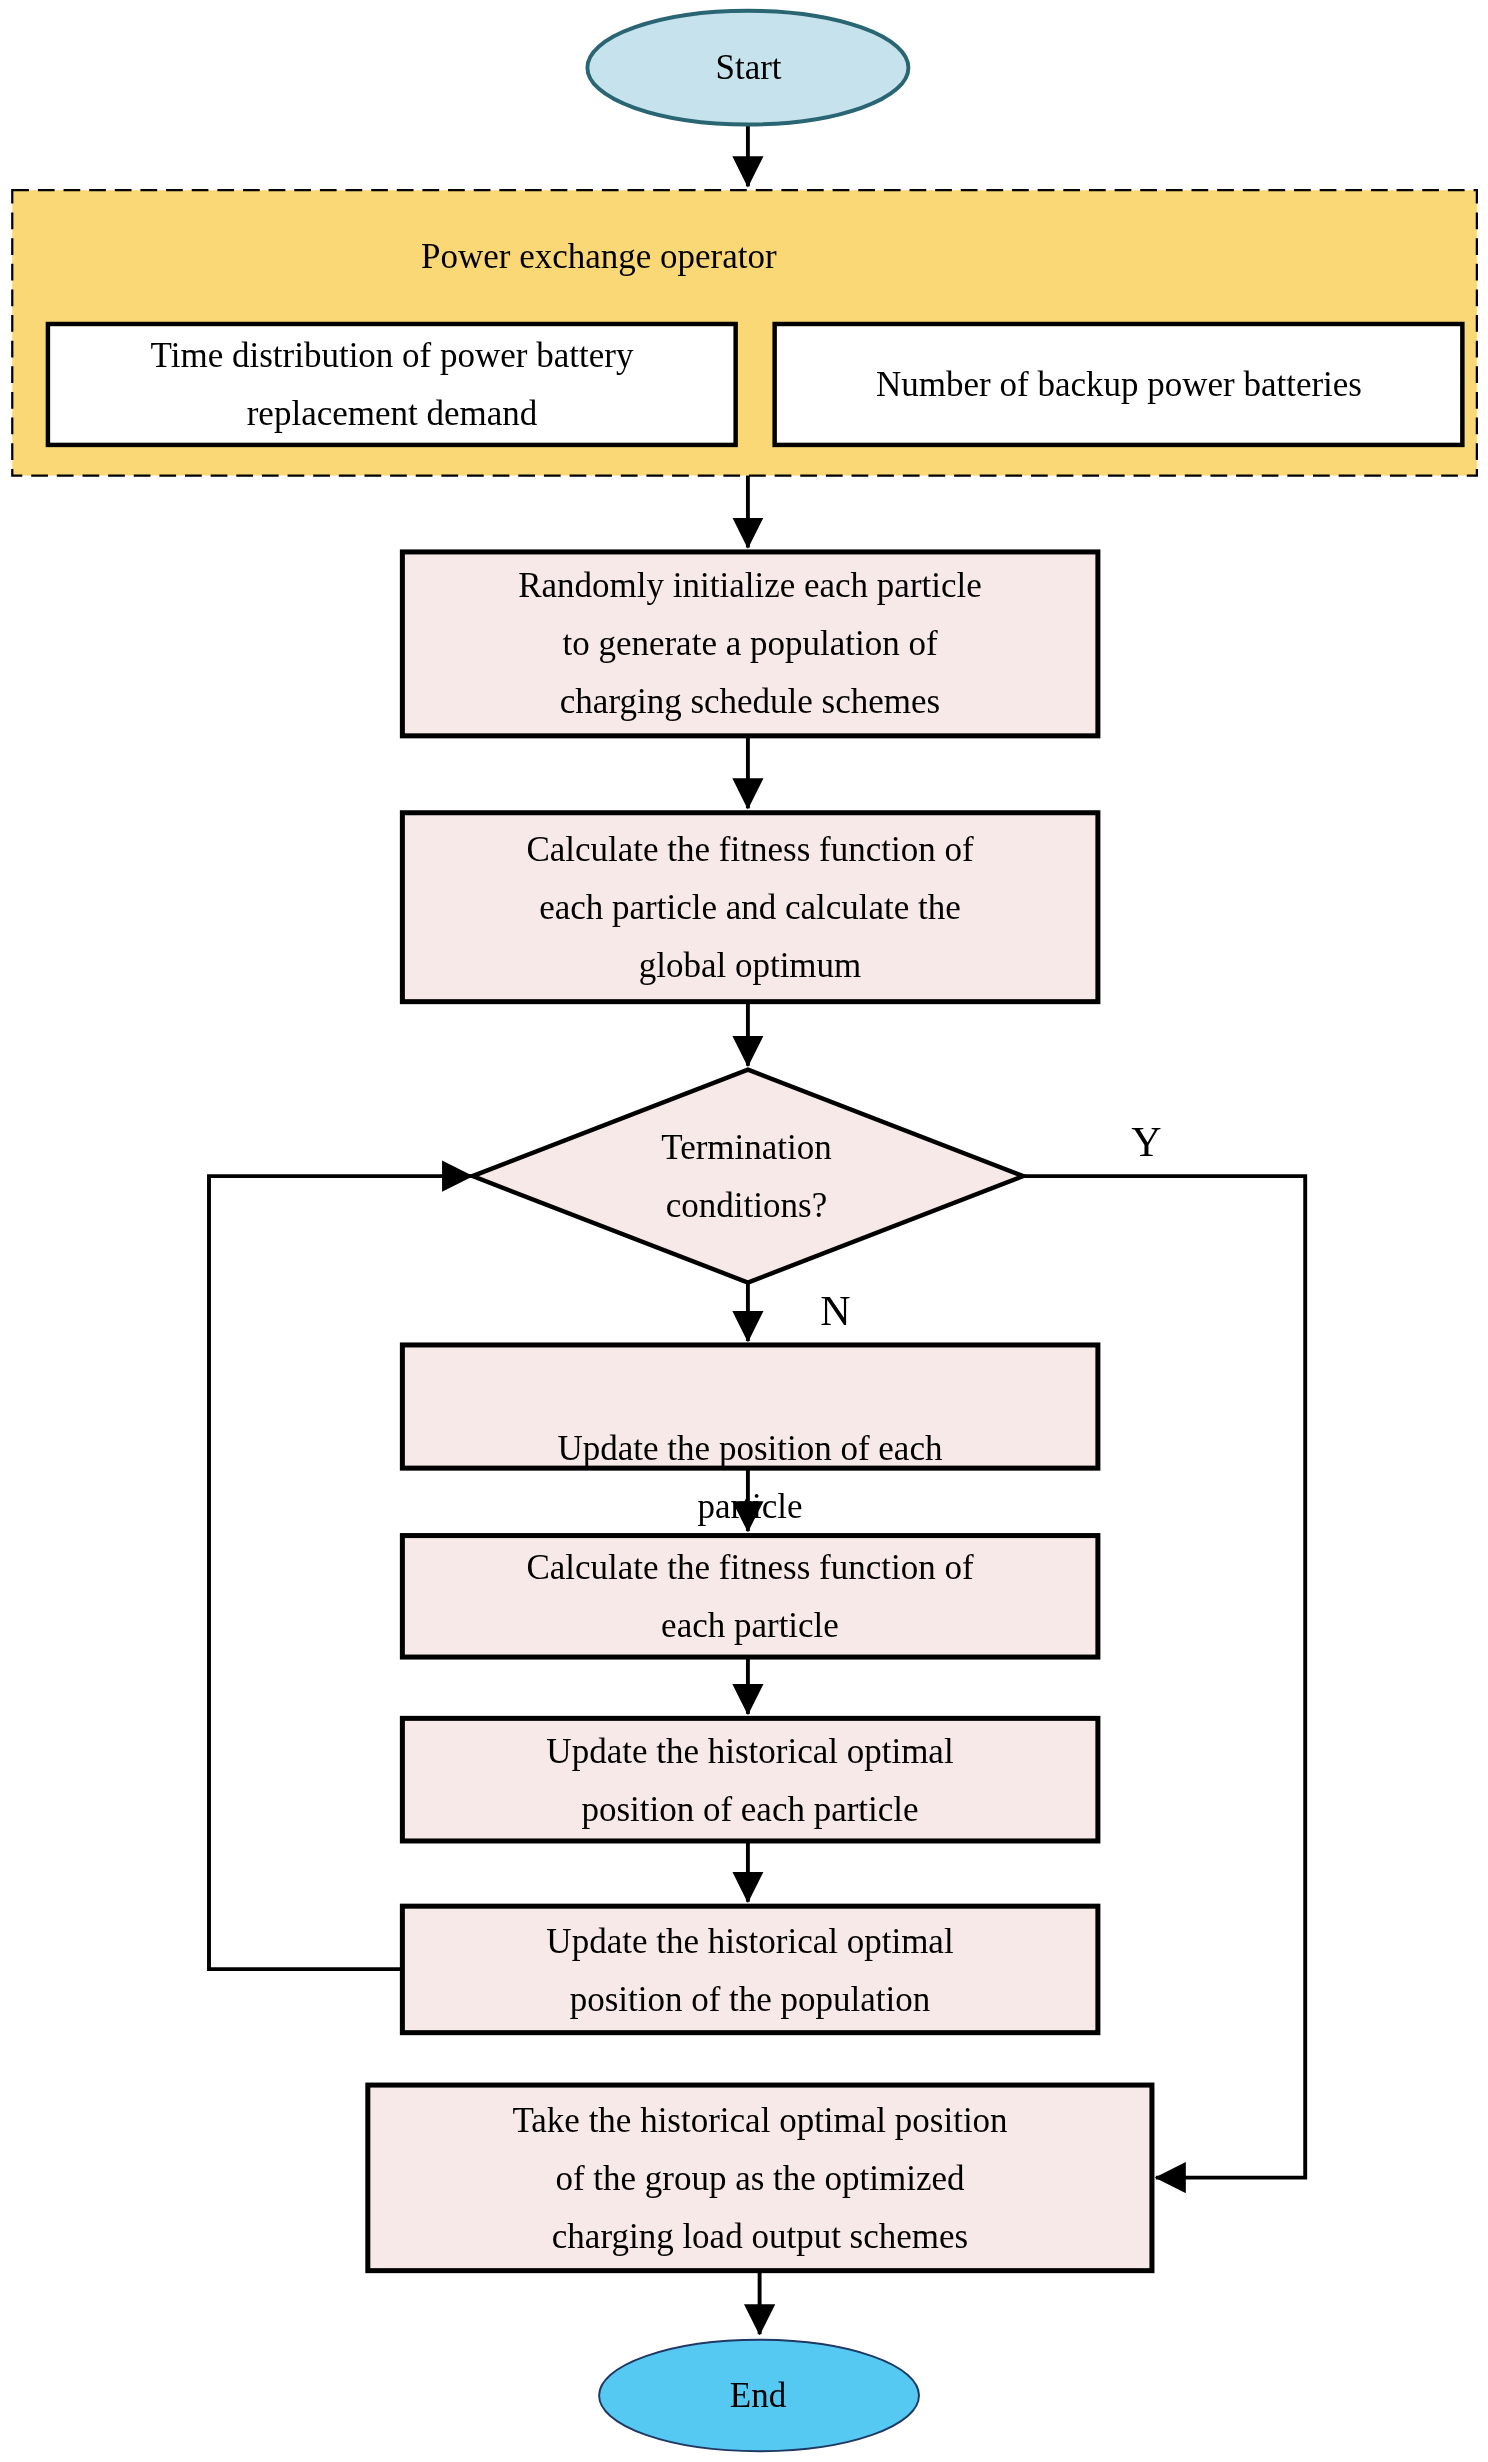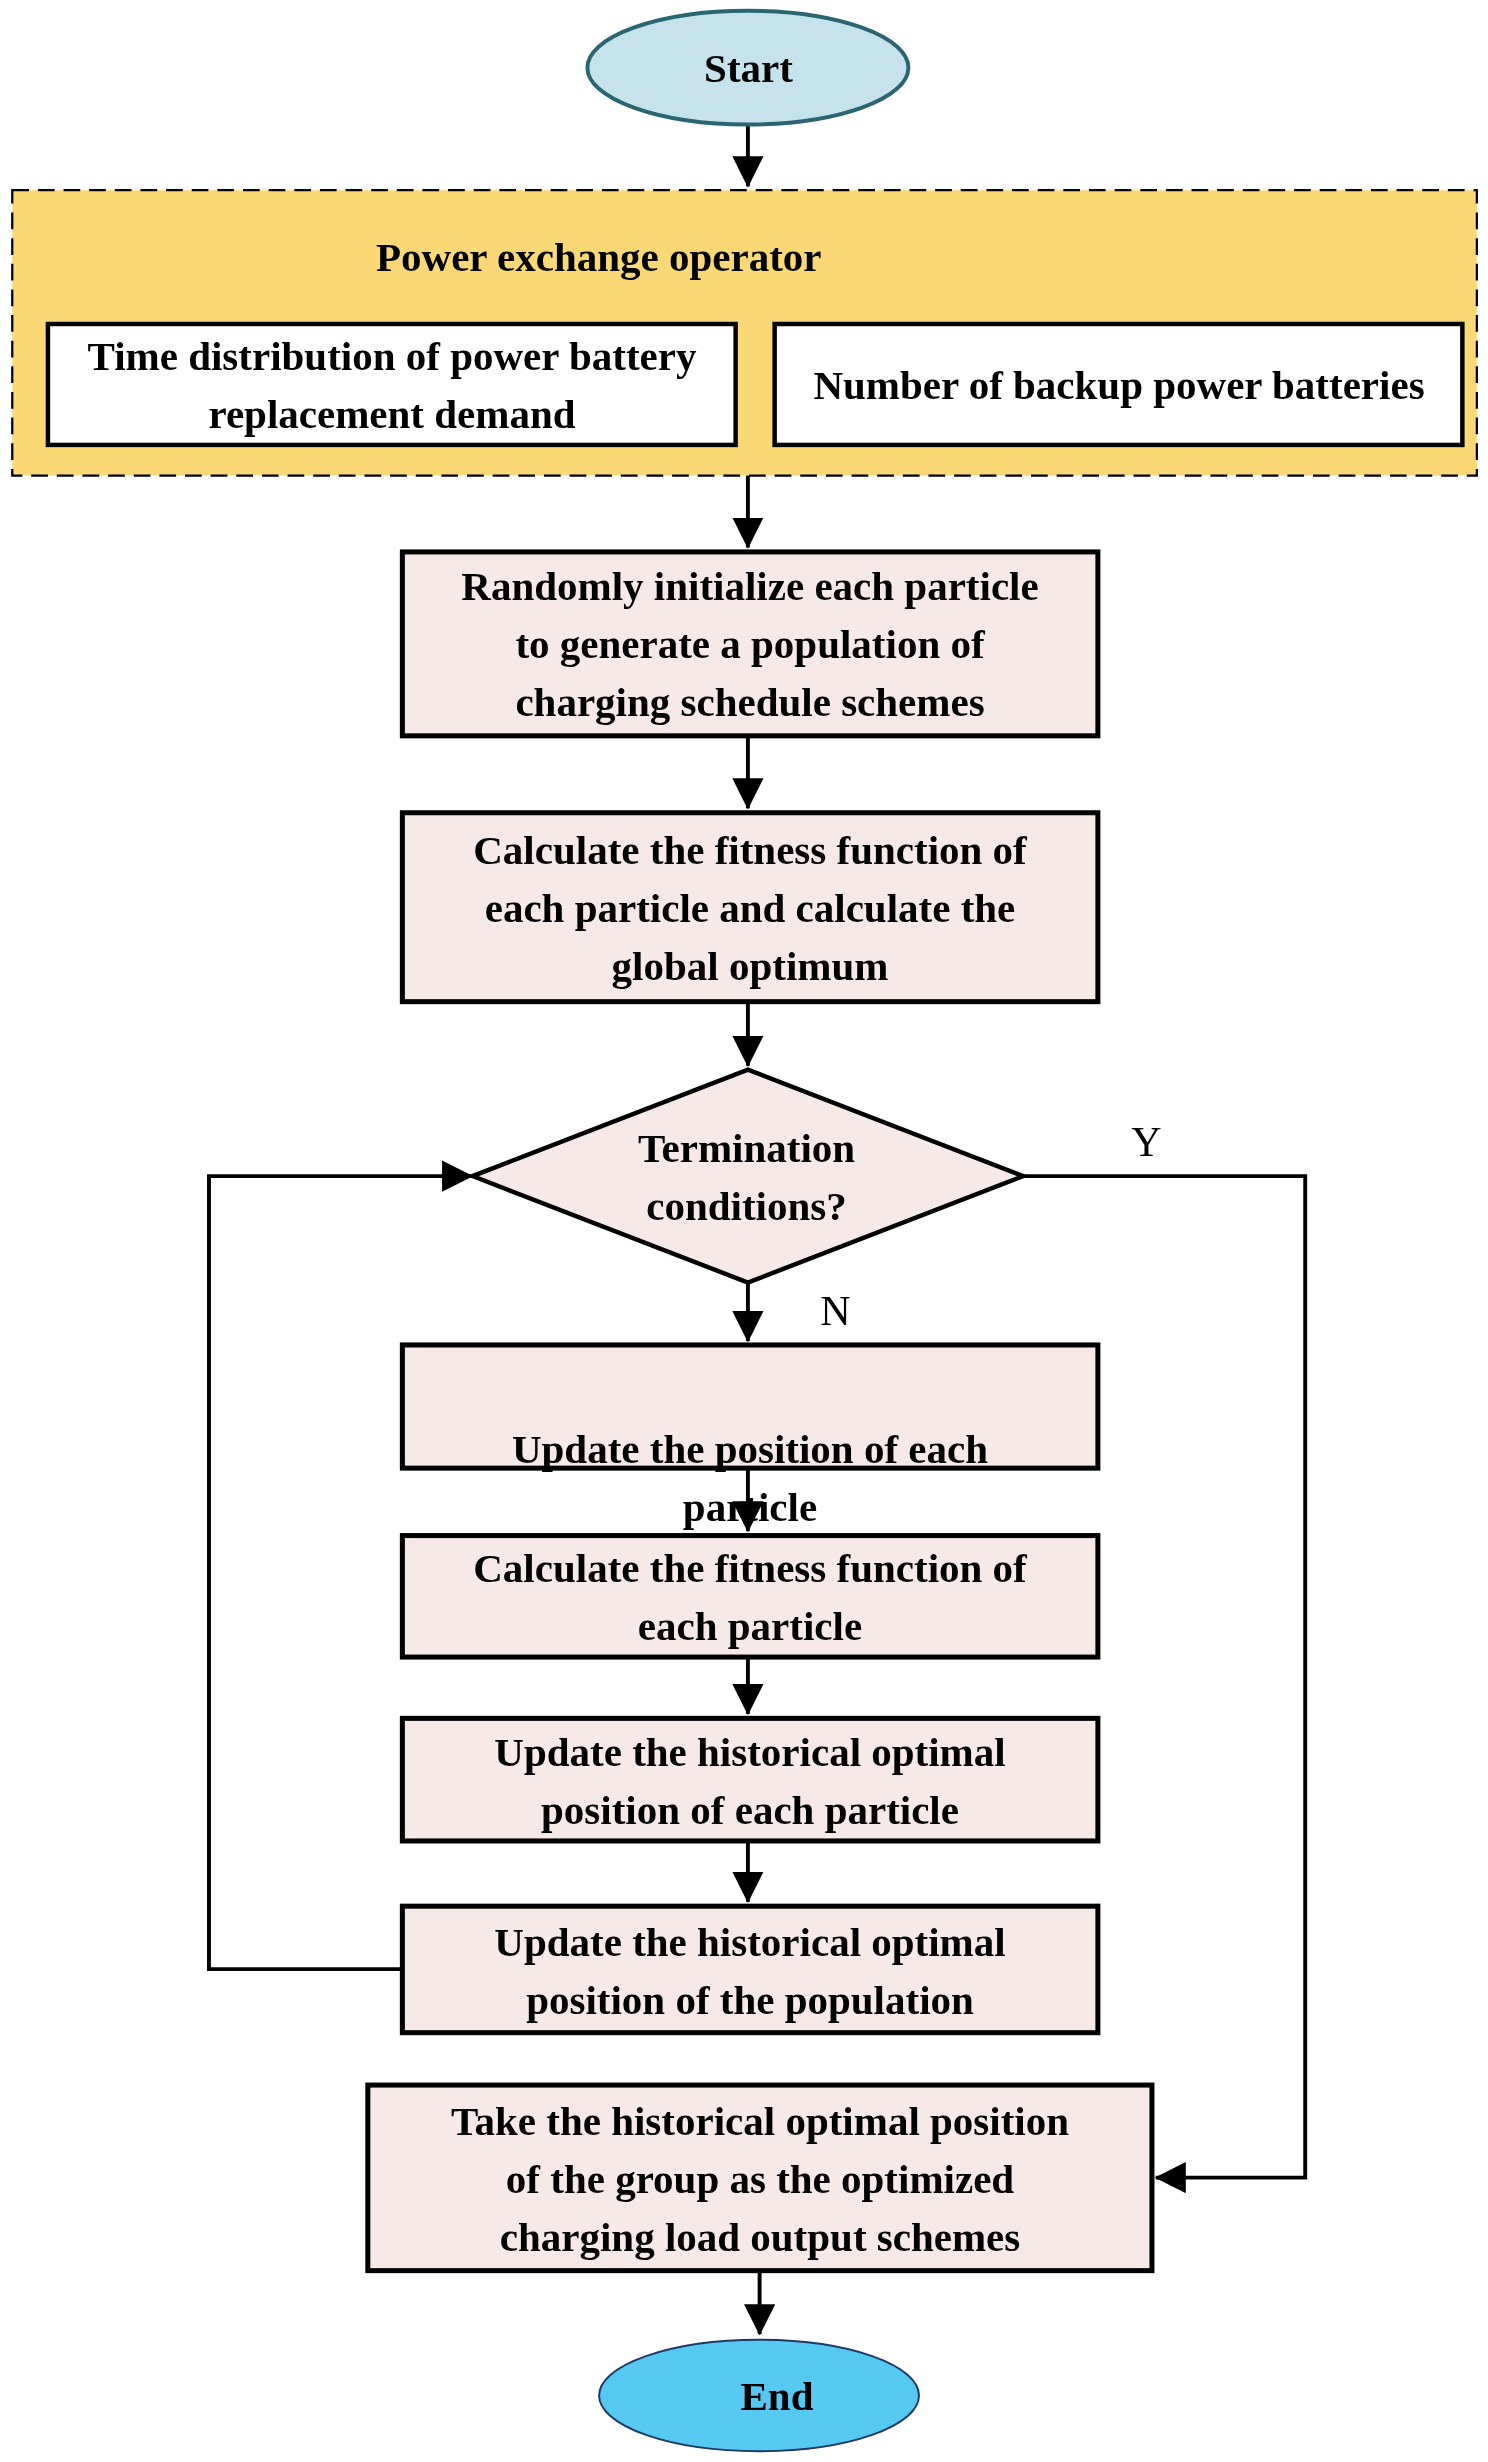--- a/index.html
+++ b/index.html
@@ -34,24 +34,23 @@
   .end-ellipse{fill:var(--c-end-fill);stroke:var(--c-end-stroke);stroke-width:3.5;}
   .arrowhead{fill:var(--c-line);}
   
   .node-label{
     position:absolute;
     display:flex;
     flex-direction:column;
     align-items:center;
     justify-content:center;
     text-align:center;
-    font-size:41px;
+    font-size:35px;
     line-height:58px;
     white-space:nowrap;
-    font-weight:bold;
   }
   .node-label span{display:block;}
   .branch-label{
     position:absolute;
     display:flex;
     align-items:center;
     justify-content:center;
     font-size:42px;
     line-height:42px;
   }
@@ -160,18 +159,18 @@
     <span>Update the historical optimal</span>
     <span>position of the population</span>
   </div>
 
   <div class="node-label" style="left:368px;top:2086px;width:784px;height:186px;">
     <span>Take the historical optimal position</span>
     <span>of the group as the optimized</span>
     <span>charging load output schemes</span>
   </div>
 
-  <div class="node-label" style="left:617px;top:2340px;width:320px;height:111px;">
+  <div class="node-label" style="left:598px;top:2340px;width:320px;height:111px;">
     <span>End</span>
   </div>
 
 </div>
 
 
 </body></html>

